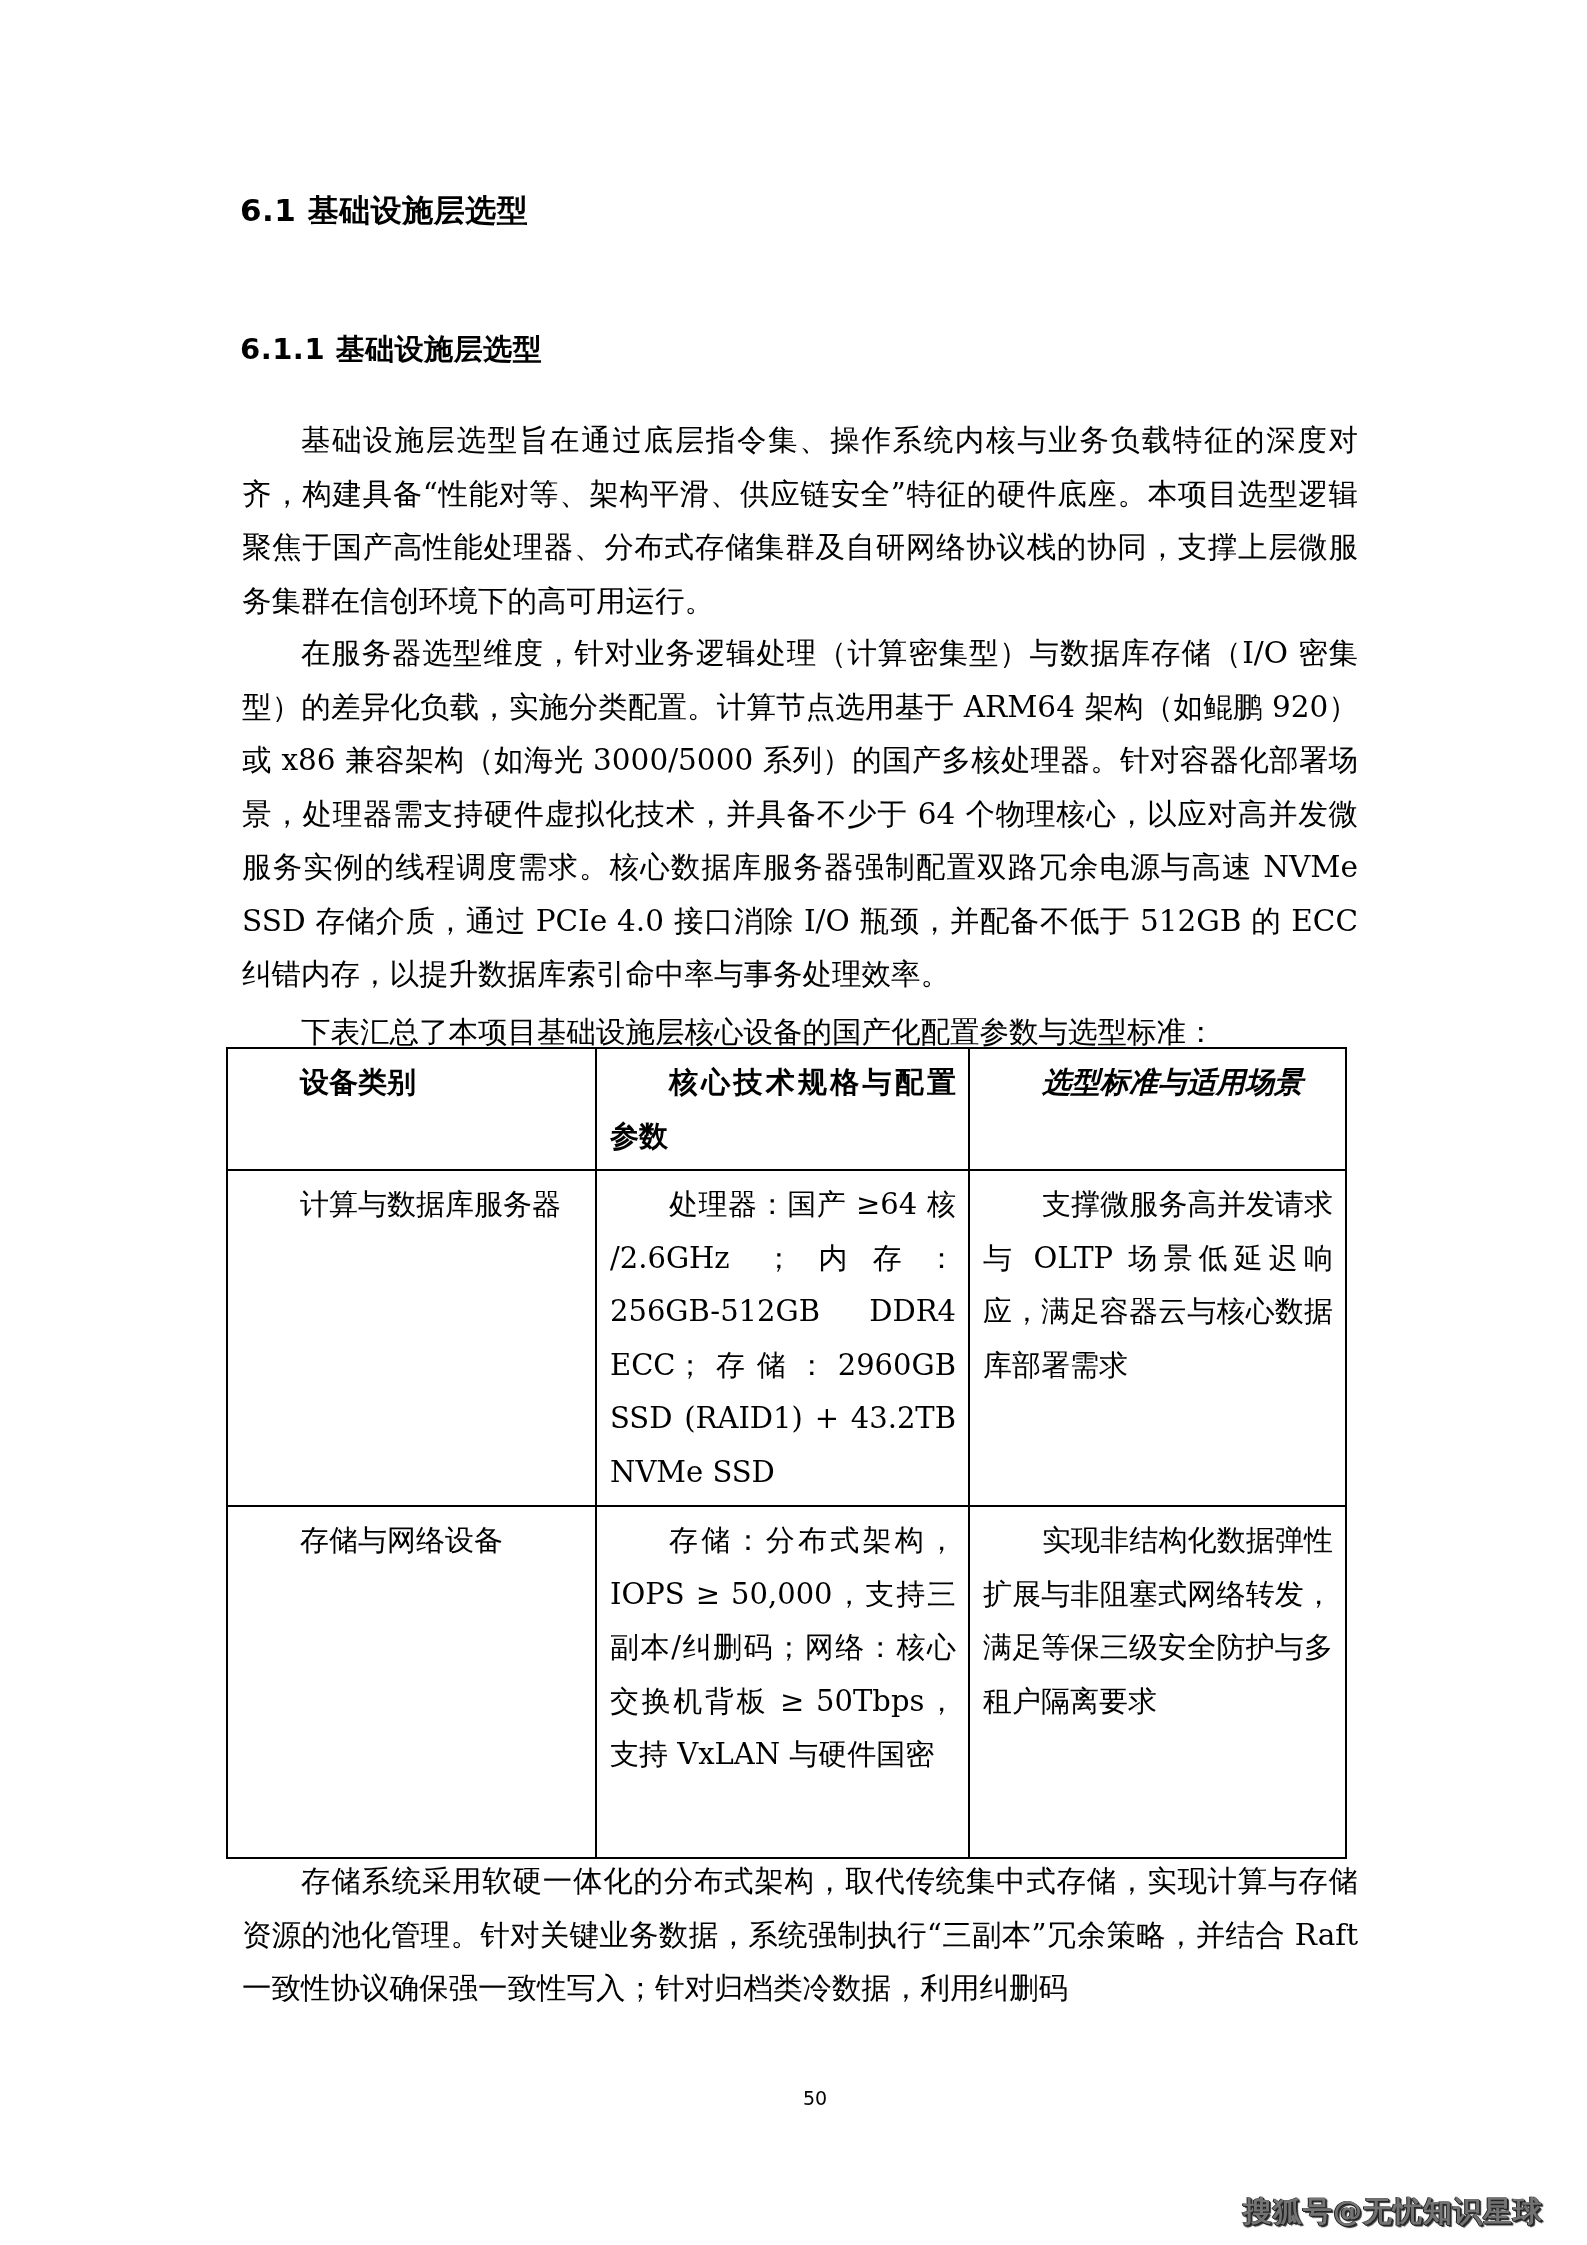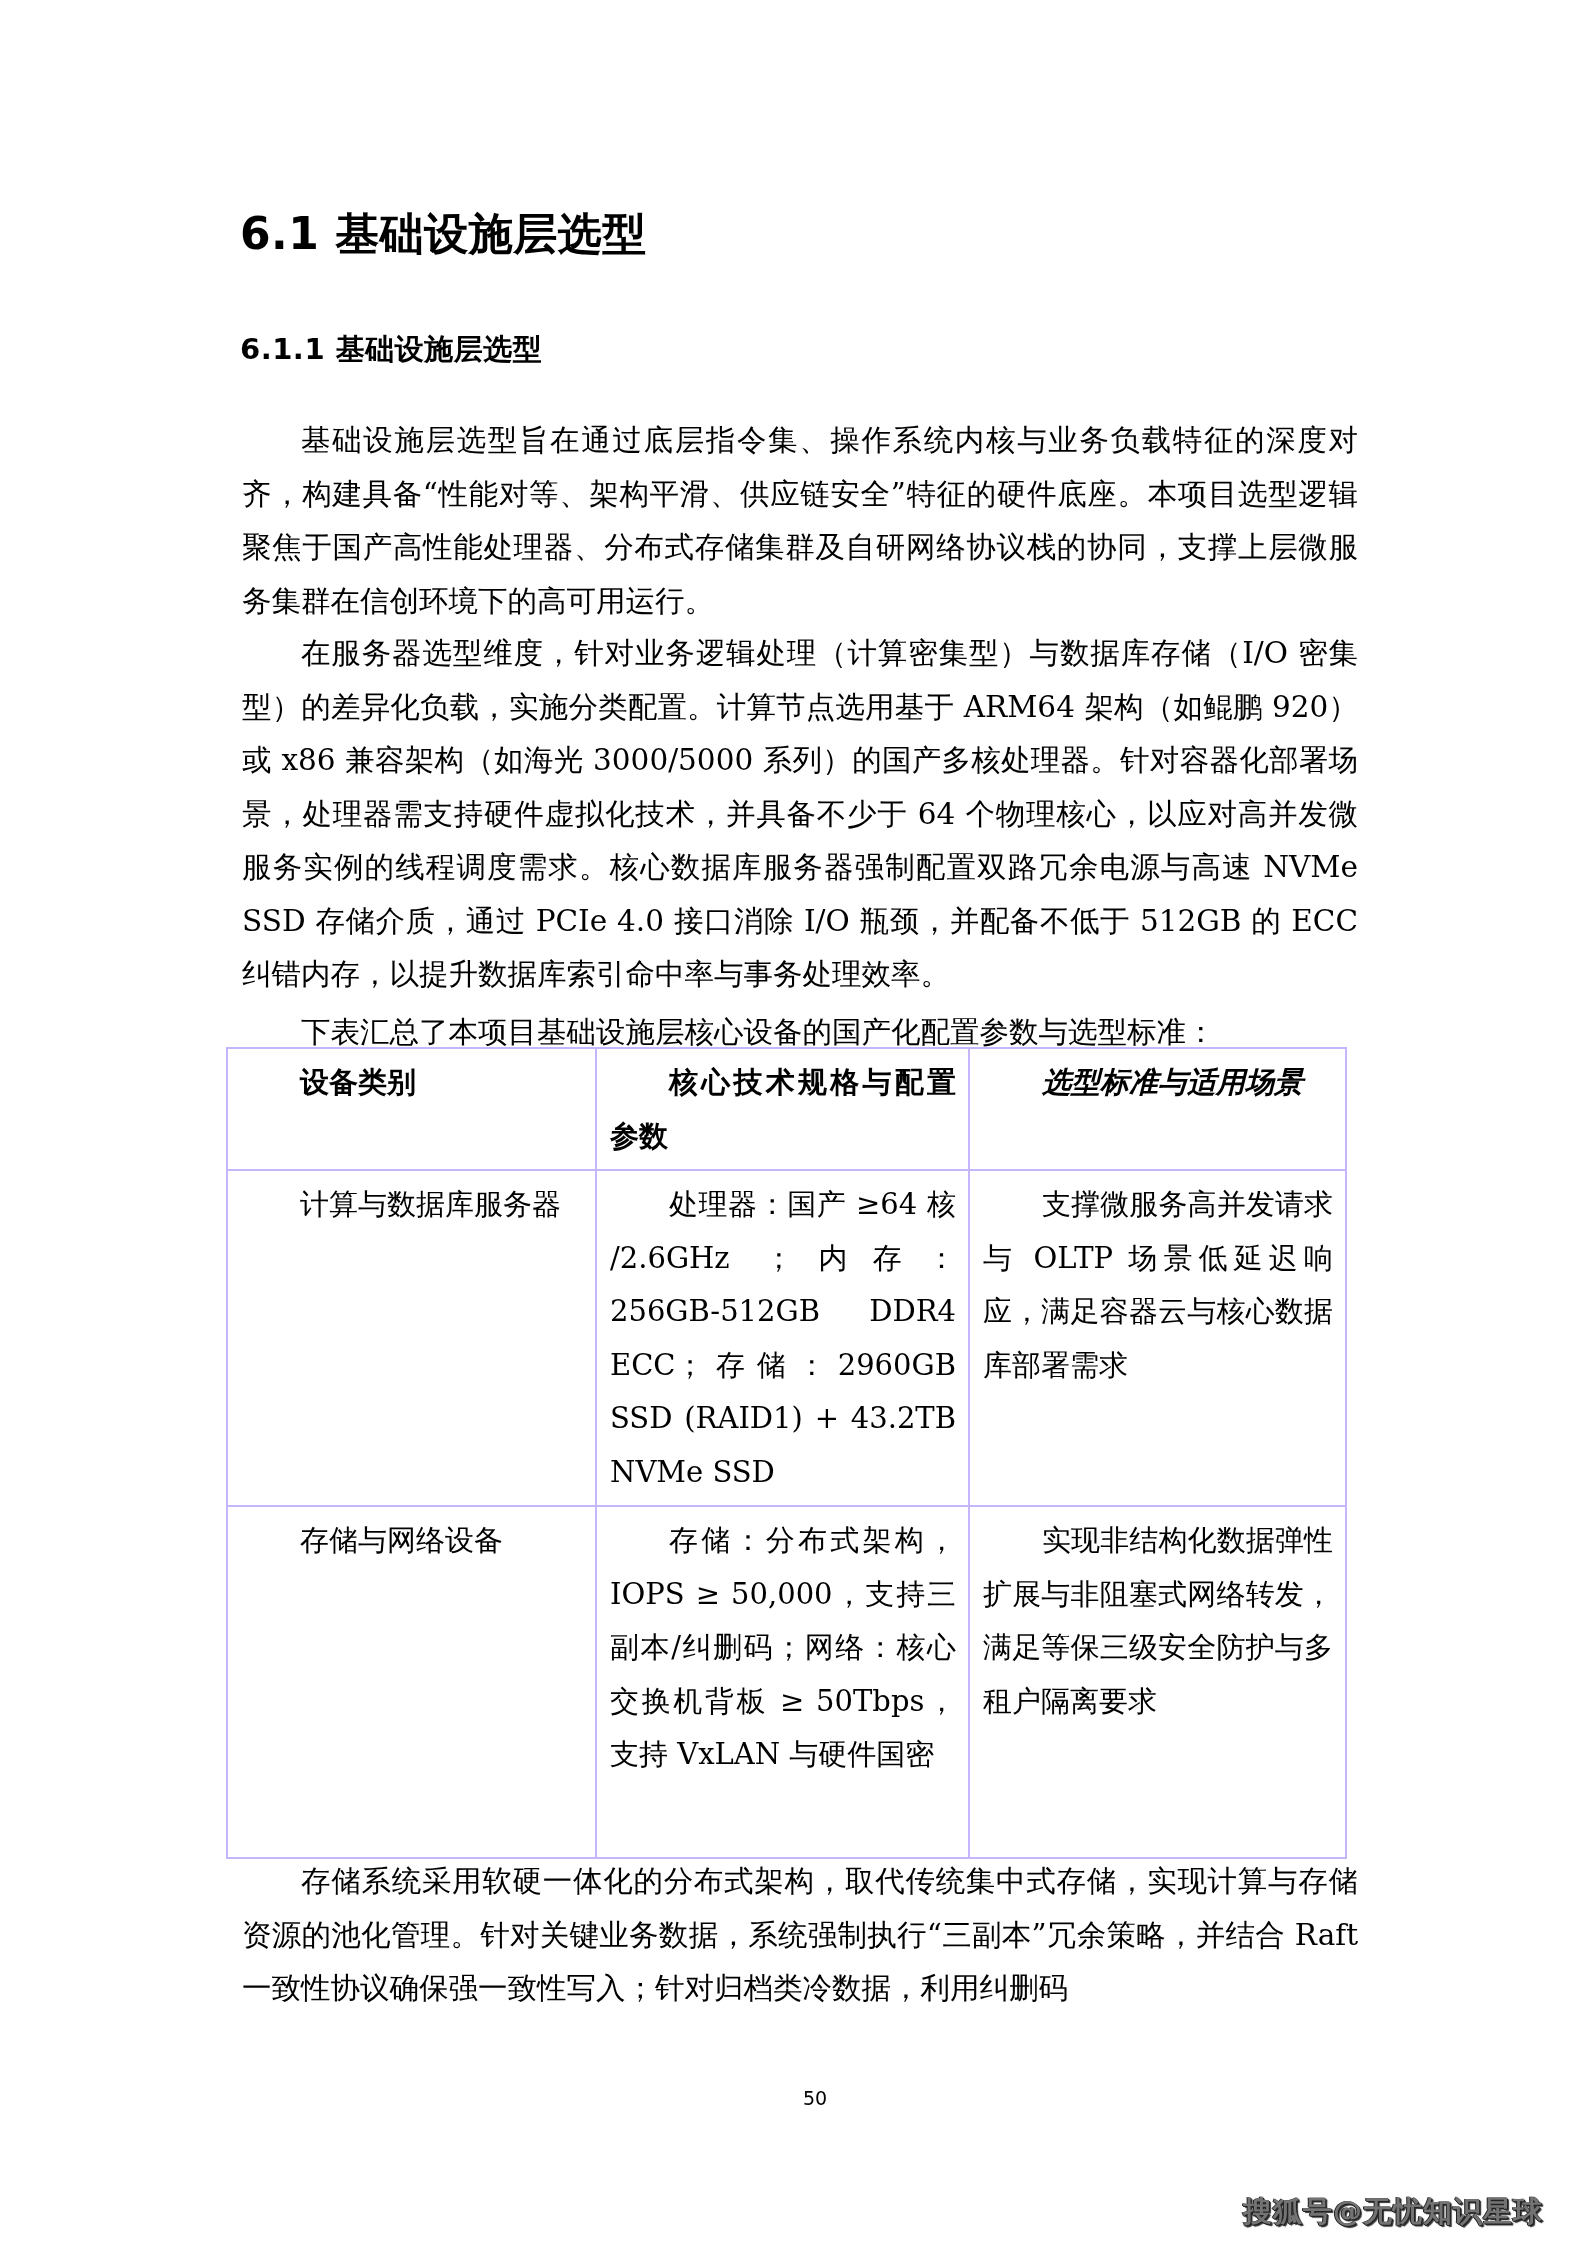--- a/index.html
+++ b/index.html
@@ -1,26 +1,26 @@
 <!DOCTYPE html>
 <html><head>
 <meta charset="utf-8">
 <style>
   html, body { margin: 0; padding: 0; background: #ffffff; }
   body { width: 1587px; height: 2245px; position: relative; overflow: hidden; color: #000; }
   .page { position: absolute; left: 0; top: 0; width: 1587px; height: 2245px; background: #fff; }
-  .h1 { position: absolute; left: 240px; top: 205px; font-family: "DejaVu Sans", sans-serif; font-weight: bold; font-size: 44px; letter-spacing: 0.5px; }
+  .h1 { position: absolute; left: 240px; top: 190px; font-family: "DejaVu Sans", sans-serif; font-weight: bold; font-size: 31px; letter-spacing: 0.5px; }
   .h2 { position: absolute; left: 240px; top: 330px; font-family: "DejaVu Sans", sans-serif; font-weight: bold; font-size: 29px; letter-spacing: 0.5px; }
   .para { position: absolute; left: 242px; width: 1116px; font-family: "DejaVu Serif", serif; font-size: 29.5px; line-height: 53.5px; text-align: justify; text-indent: 59px; margin: 0; }
   .p1 { top: 414px; }
   .p2 { top: 627px; }
   .p3 { top: 1006px; }
   .p4 { top: 1855px; }
   table.spec { position: absolute; left: 226px; top: 1047px; border-collapse: collapse; width: 1119px; table-layout: fixed; }
-  table.spec td, table.spec th { border: 2px solid #c4b5fd; vertical-align: top; padding: 7px 12px 6px 13px; font-size: 29px; line-height: 53.5px; text-align: justify; font-weight: normal; }
+  table.spec td, table.spec th { border: 2px solid #000000; vertical-align: top; padding: 7px 12px 6px 13px; font-size: 29px; line-height: 53.5px; text-align: justify; font-weight: normal; }
   table.spec th { font-family: "DejaVu Sans", sans-serif; font-weight: bold; }
   .col1 { width: 369px; }
   .col2 { width: 373px; }
   .col3 { width: 377px; }
   .th1 { text-indent: 59px; }
   .th2 { text-indent: 59px; }
   .th3 { text-indent: 59px; font-style: italic; }
   .cat { font-family: "DejaVu Sans", sans-serif; font-weight: bold; text-indent: 59px; border-radius: 7px; }
   .spec-cell, .scene-cell { font-family: "DejaVu Serif", serif; text-indent: 59px; }
   tr.hdr { height: 115px; }

